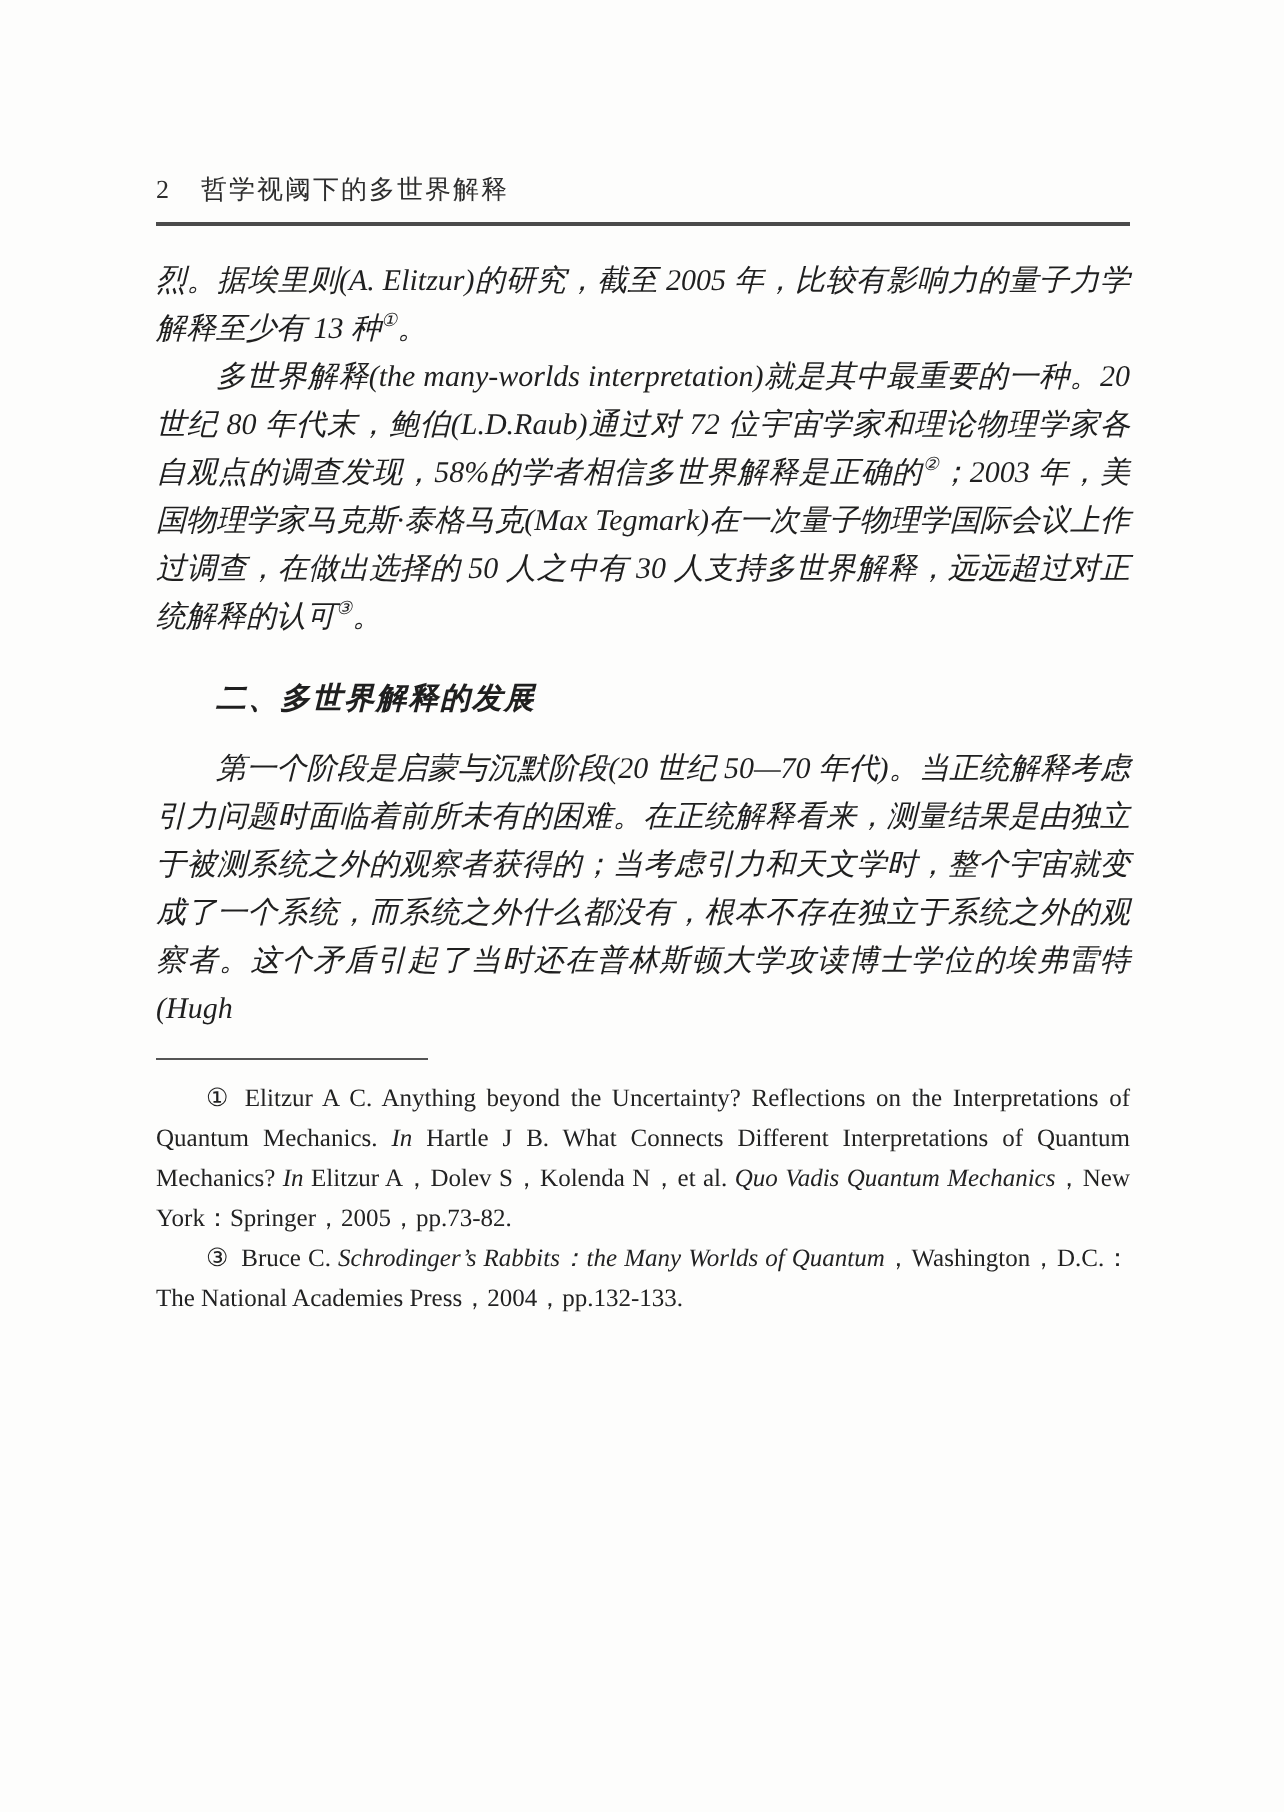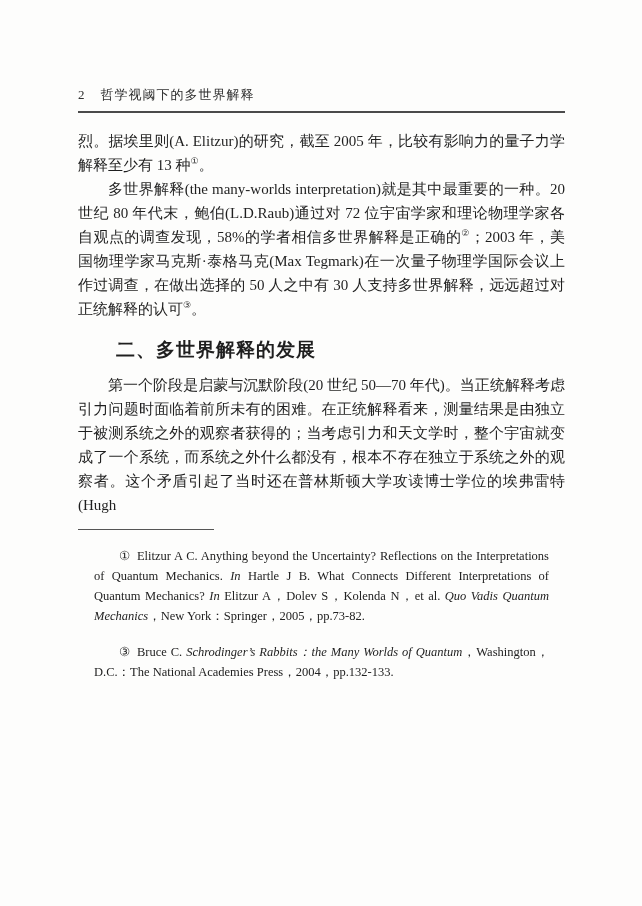--- a/index.html
+++ b/index.html
@@ -26,48 +26,49 @@
   }
   .header-rule {
     border-top: 2px solid #4b4b4b;
     width: 100%;
     margin-bottom: 16px;
   }
   .body-text {
     font-size: 15px;
     line-height: 24px;
     text-align: justify;
+    font-style: italic;
   }
   .para { margin: 0; }
   .para.indent { text-indent: 2em; }
   .fnref {
     font-size: 9px;
     vertical-align: super;
     line-height: 0;
   }
   .section-heading {
-    font-size: 19px;
+    font-size: 15px;
     font-weight: bold;
     text-indent: 2em;
     margin: 17px 0 11px 0;
     letter-spacing: 1px;
   }
   .footnotes {
     margin-top: 12px;
     font-size: 12.5px;
     line-height: 20px;
     text-align: justify;
     color: #222222;
   }
   .fn-rule {
     width: 136px;
     border-top: 1.5px solid #555555;
     margin-bottom: 9px;
   }
-  .fn { text-indent: 2em; margin: 16px; }
+  .fn { text-indent: 2em; margin: 0; }
   .fnmark { margin-right: 6px; }
 </style>
 </head>
 <body>
 
 <div class="page">
 
   <header class="running-header">
     <span>2</span>
     <span>哲学视阈下的多世界解释</span>

